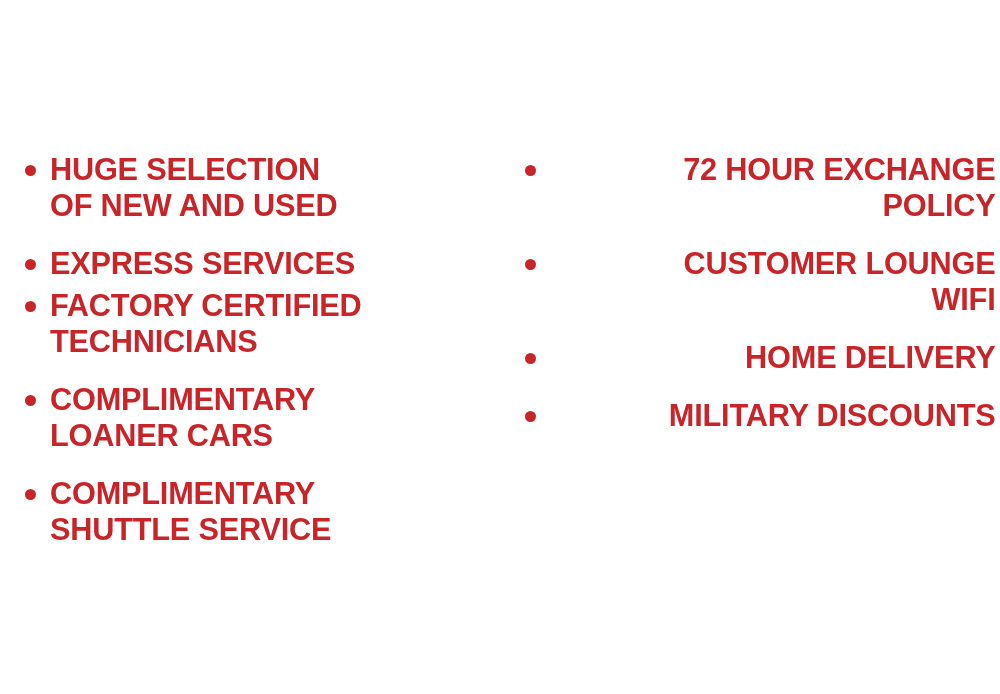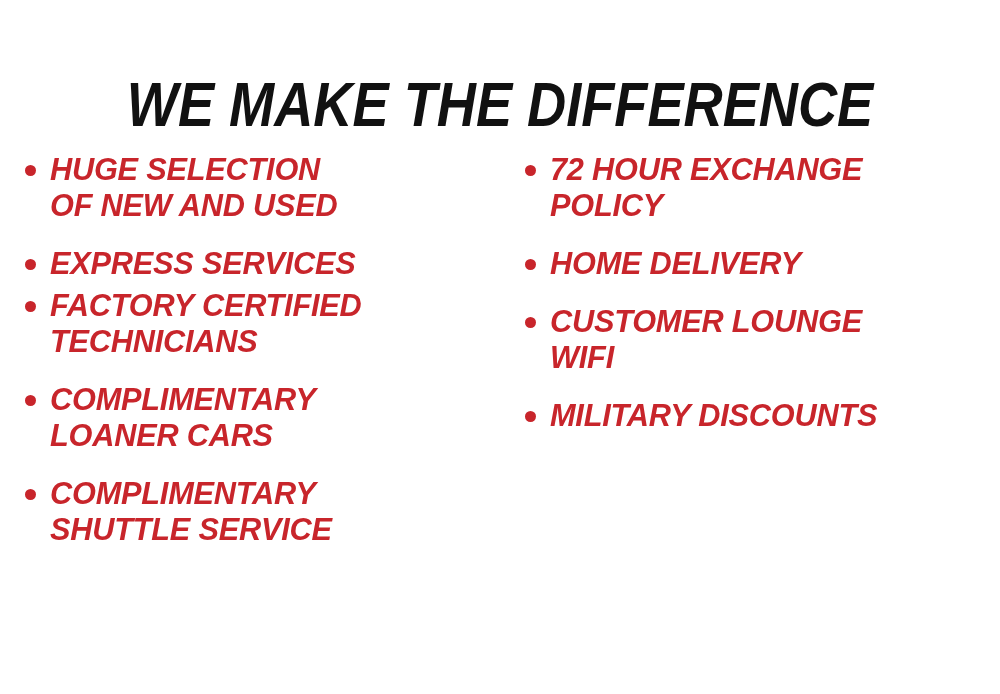--- a/index.html
+++ b/index.html
@@ -74,24 +74,23 @@
     position: absolute;
     left: 0;
     top: 152px;
     width: 1000px;
     height: 542px;
   }
   .col {
     position: absolute;
     top: 0;
     height: 542px;
-    font-style: italic;
   }
   .col-left  { left: 18px;  width: 482px; }
-  .col-right { left: 518px; width: 482px; }
+  .col-right { left: 518px; width: 482px; text-align: right; }
 
   .bullet-item {
     position: relative;
     display: block;
     margin: 0 0 17px 0;
     padding-left: 32px;
   }
   .bullet-dot {
     position: absolute;
     left: 7px;
@@ -127,23 +126,20 @@
   .col-right .bullet-item:nth-child(3) { margin-bottom: 22px; }
   .col-right .bullet-item:nth-child(4) { margin-bottom: 28px; }
   .col-right .bullet-item:nth-child(5) { margin-bottom: 22px; }
 </style>
 </head>
 <body>
 
 <div class="poster">
 
 
-  <div class="headline-wrap">
-    <span class="headline">WE MAKE THE DIFFERENCE</span>
-  </div>
 
   <div class="columns">
 
     <div class="col col-left">
       <div class="bullet-item two-line">
         <span class="bullet-dot"></span>
         <span class="bullet-text">HUGE SELECTION
 OF NEW AND USED</span>
       </div>
       <div class="bullet-item">
@@ -166,28 +162,28 @@
 SHUTTLE SERVICE</span>
       </div>
     </div>
 
     <div class="col col-right">
       <div class="bullet-item two-line">
         <span class="bullet-dot"></span>
         <span class="bullet-text">72 HOUR EXCHANGE
 POLICY</span>
       </div>
-      <div class="bullet-item">
-        <span class="bullet-dot"></span>
-        <span class="bullet-text">HOME DELIVERY</span>
-      </div>
       <div class="bullet-item two-line">
         <span class="bullet-dot"></span>
         <span class="bullet-text">CUSTOMER LOUNGE
 WIFI</span>
+      </div>
+      <div class="bullet-item">
+        <span class="bullet-dot"></span>
+        <span class="bullet-text">HOME DELIVERY</span>
       </div>
       <div class="bullet-item">
         <span class="bullet-dot"></span>
         <span class="bullet-text">MILITARY DISCOUNTS</span>
       </div>
     </div>
 
   </div>
 </div>
 

